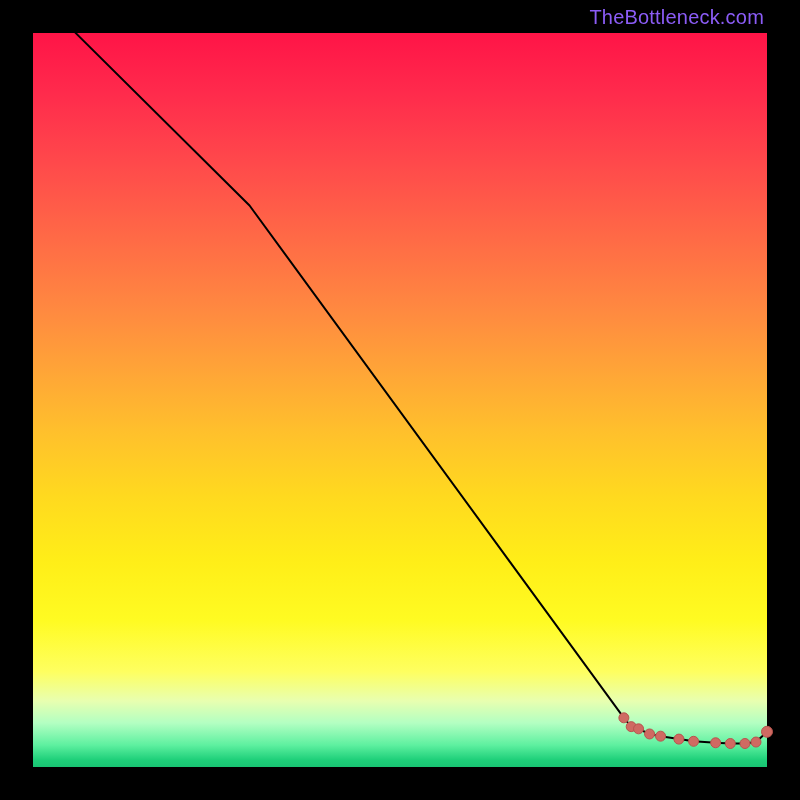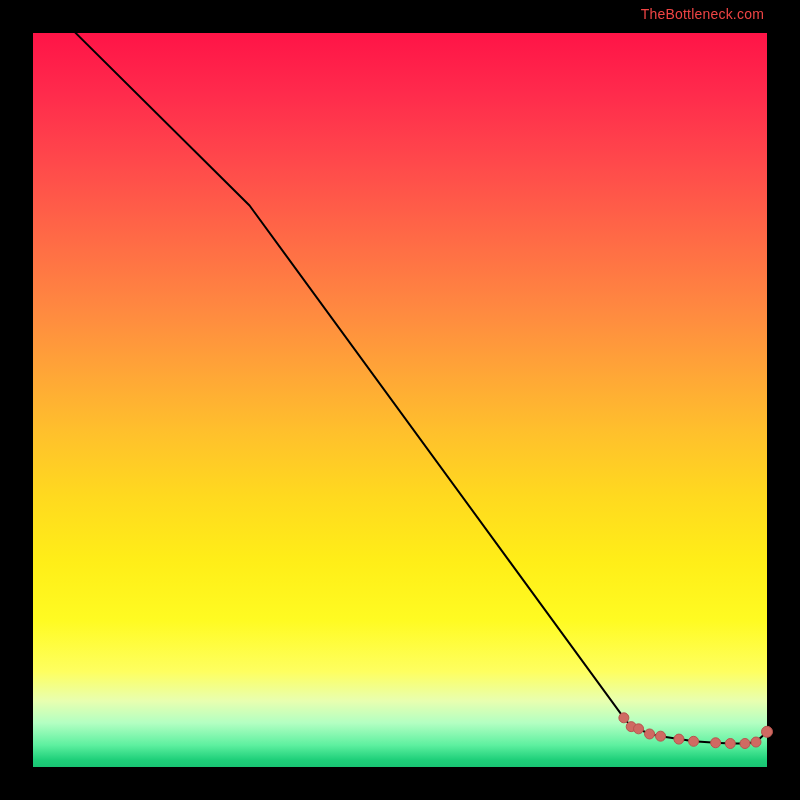--- a/index.html
+++ b/index.html
@@ -40,22 +40,22 @@
       #b3ffc2 94%,
       #5ef0a0 97%,
       #1fd07a 99%,
       #19c473 100%
     );
   }
   .watermark {
     position: absolute;
     top: 6px;
     right: 36px;
-    color: #ef4444;
-    font-size: 14px;
+    color: #8b5cf6;
+    font-size: 20px;
     letter-spacing: 0.2px;
     user-select: none;
   }
   svg.overlay {
     position: absolute;
     left: 33px;
     top: 33px;
     width: 734px;
     height: 734px;
     overflow: visible;

